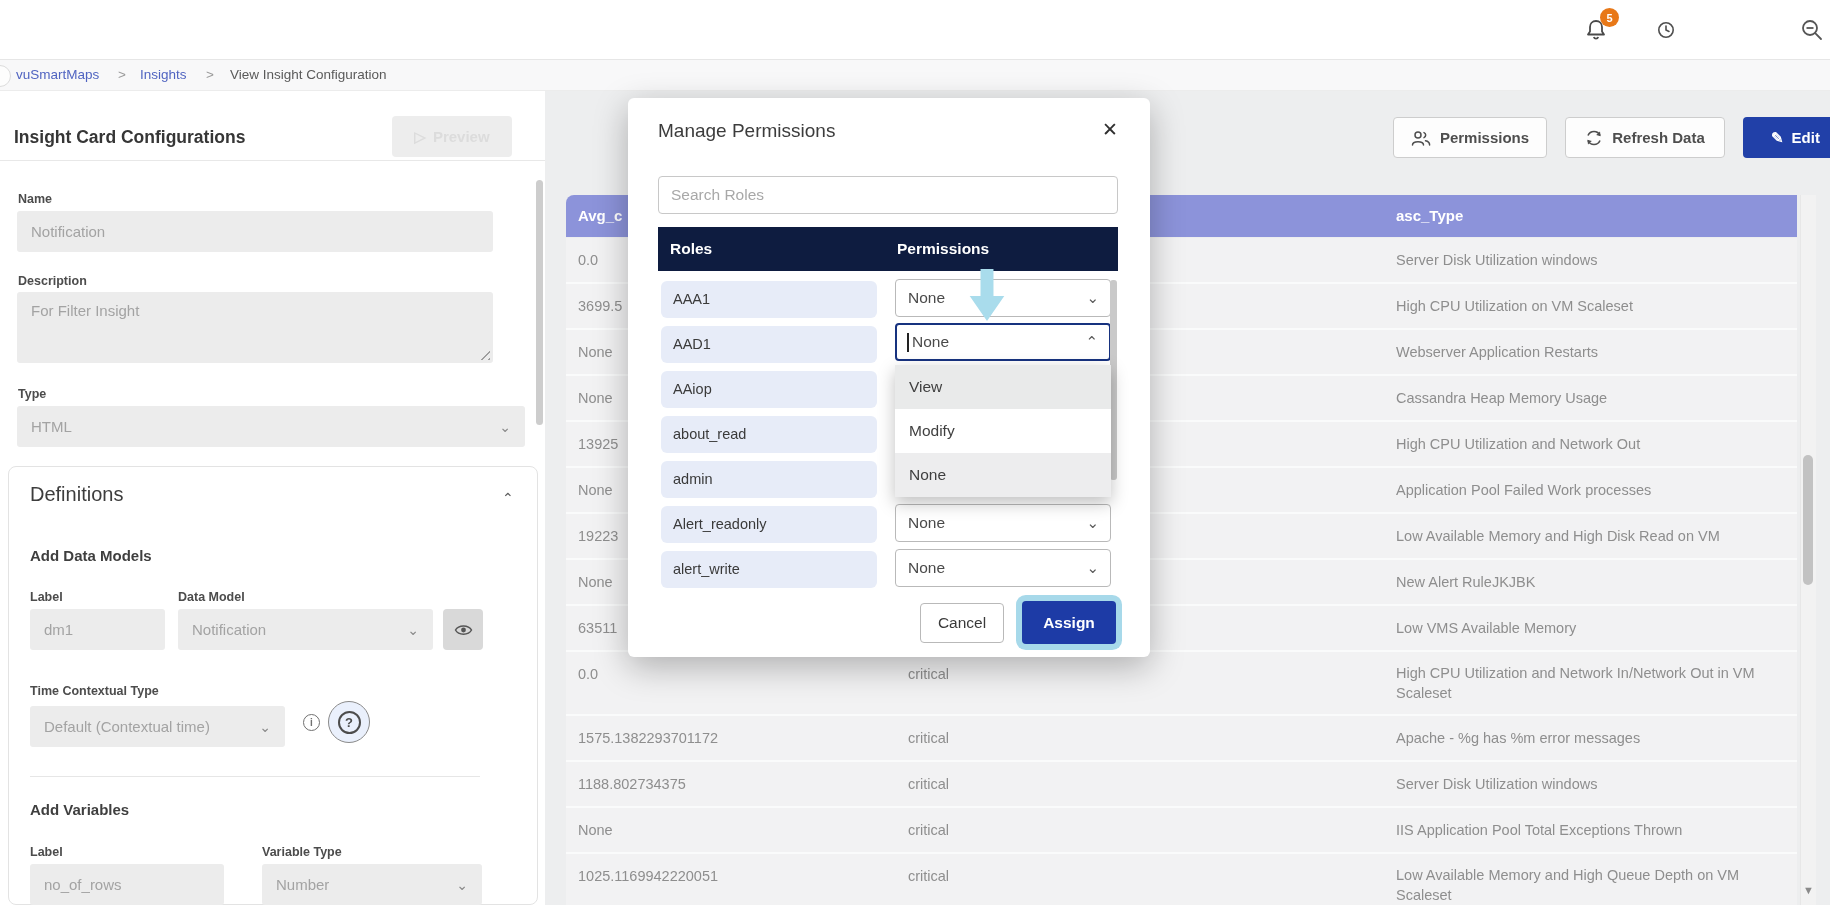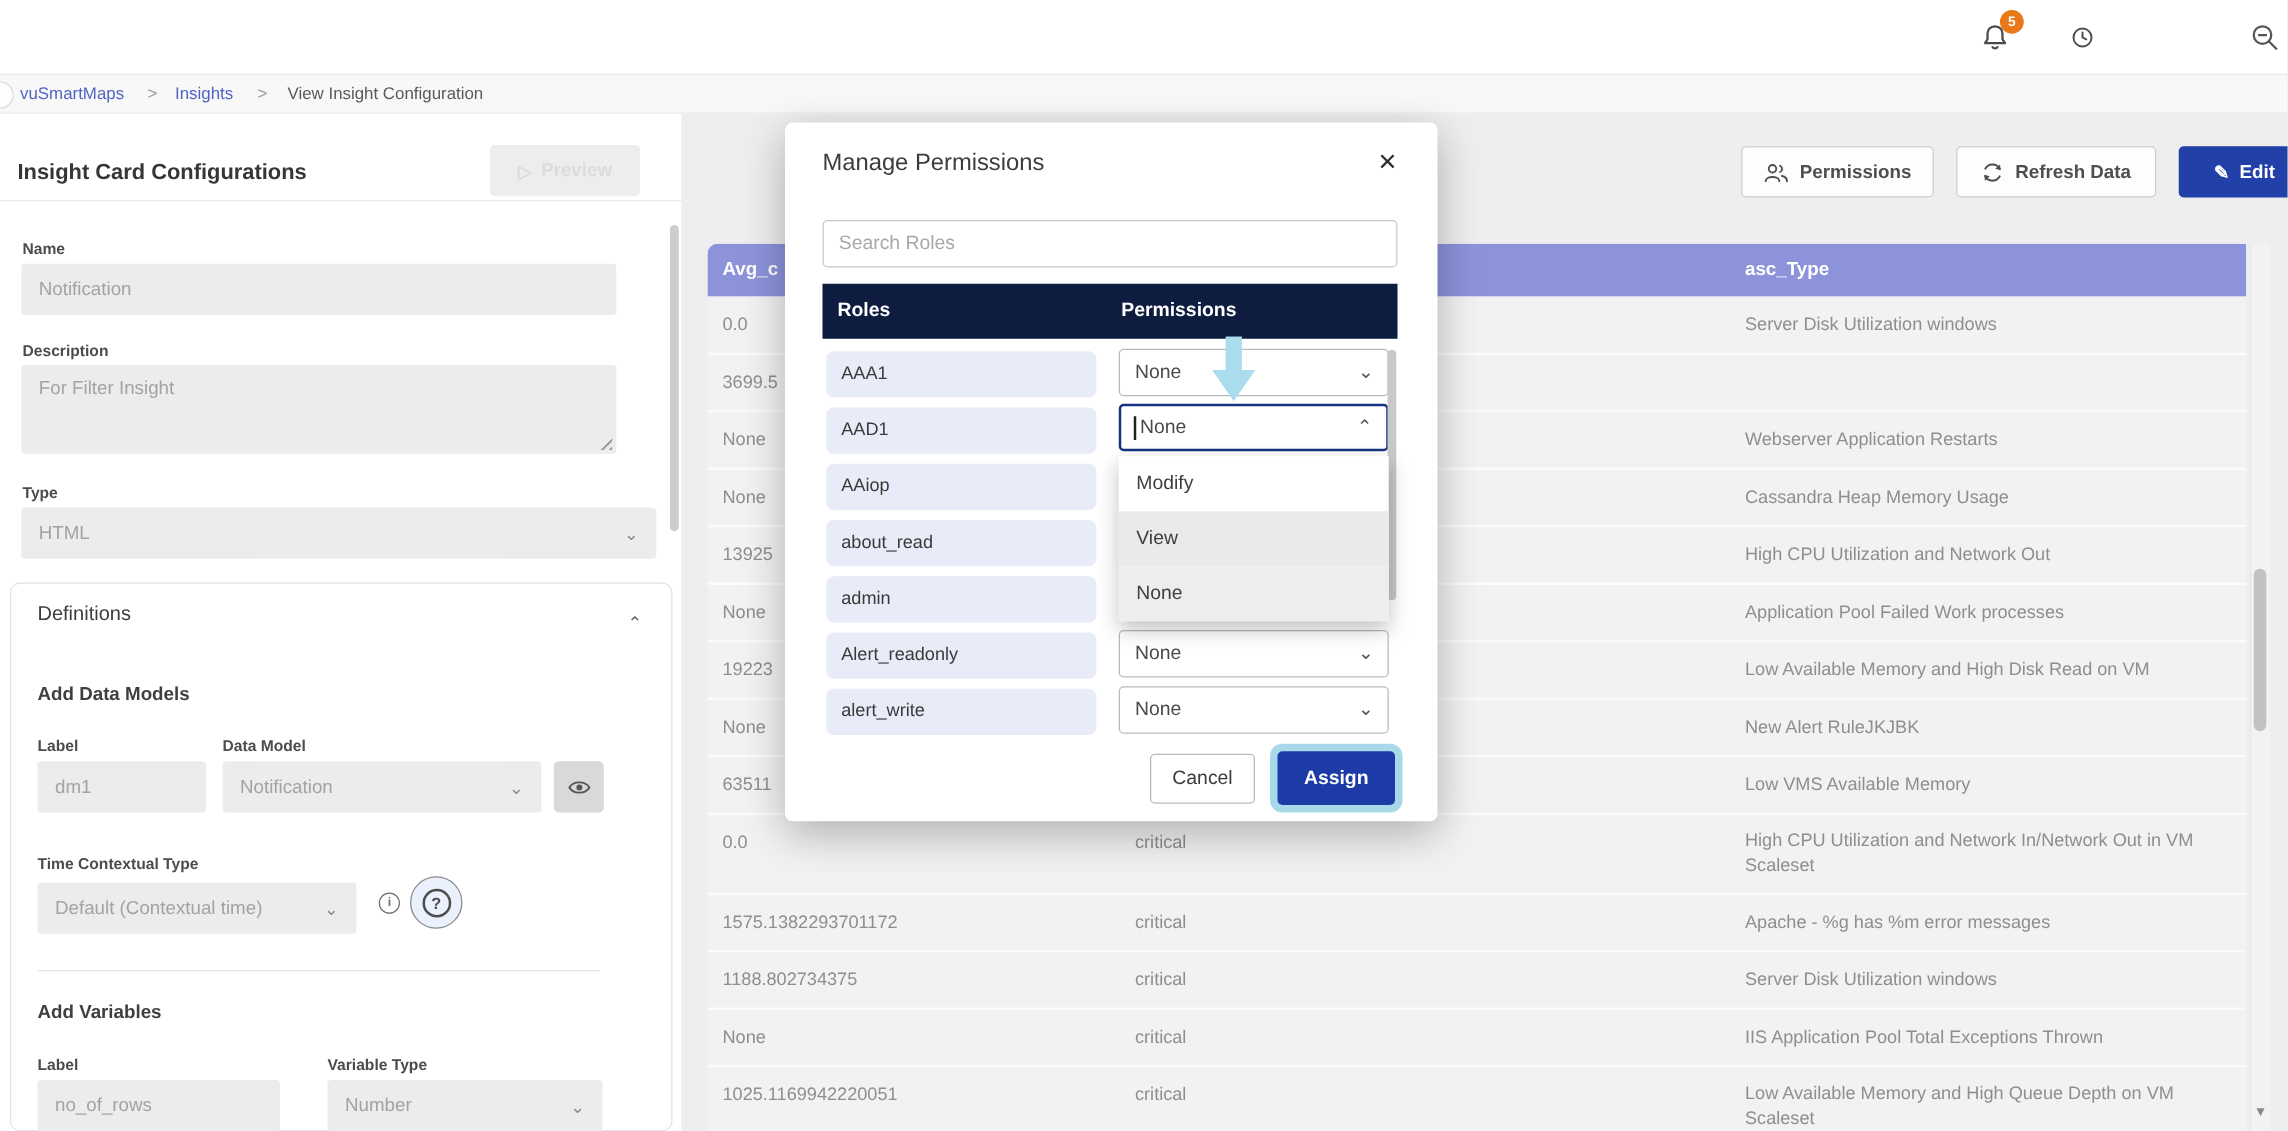--- a/index.html
+++ b/index.html
@@ -29,21 +29,21 @@
   .panel-title { left:14px; top:127px; font-size:17.5px; font-weight:600; color:#363636; }
   .preview-btn { left:392px; top:116px; width:120px; height:41px; background:#ededed; border-radius:4px; display:flex; align-items:center; justify-content:center; gap:7px; color:#dcdcdc; font-size:15px; font-weight:600; }
   .panel-hdr-line { left:0; top:160px; width:545px; height:1px; background:#e8e8e8; }
   .panel-scroll { left:536px; top:180px; width:7px; height:245px; background:#cdcdcd; border-radius:4px; }
   .flabel { font-size:12.5px; font-weight:700; color:#4c4c4c; }
   .dinput { background:#ececec; border-radius:3px; color:#a3a3a3; font-size:15px; padding-left:14px; display:flex; align-items:center; }
   .dselect { background:#ececec; border-radius:3px; color:#a3a3a3; font-size:15px; padding-left:14px; display:flex; align-items:center; justify-content:space-between; padding-right:14px; }
   .dselect .chev { color:#8a8a8a; font-size:14px; }
   .resize-handle { width:11px; height:11px; clip-path:polygon(100% 0,100% 100%,0 100%); background:repeating-linear-gradient(135deg,#9e9e9e 0 1.5px,transparent 1.5px 4.5px); }
   .card { left:8px; top:466px; width:530px; height:439px; background:#fff; border:1px solid #e3e3e3; border-radius:8px; }
-  .card-title { left:30px; top:483px; font-size:16px; font-weight:500; color:#3d3d3d; }
+  .card-title { left:30px; top:483px; font-size:20px; font-weight:500; color:#3d3d3d; }
   .subhead { font-size:15px; font-weight:700; color:#3f3f3f; }
   .icon-btn { background:#d9d9d9; border-radius:4px; display:flex; align-items:center; justify-content:center; }
   .info-circ { left:303px; top:714px; width:17px; height:17px; border:1.5px solid #707070; border-radius:50%; color:#707070; font-size:10px; font-weight:700; display:flex; align-items:center; justify-content:center; }
   .help-circ { left:328px; top:701px; width:42px; height:42px; background:#eaf0fc; border:1px solid #8a8a8a; border-radius:50%; display:flex; align-items:center; justify-content:center; }
   .help-inner { width:23px; height:23px; border:2px solid #4c4c4c; border-radius:50%; color:#4c4c4c; font-size:13px; font-weight:700; display:flex; align-items:center; justify-content:center; }
   .hdivider { left:30px; top:776px; width:450px; height:1px; background:#e6e6e6; }
 
   
   .tb-btn { top:117px; height:41px; border:1px solid #cdcdcd; border-radius:4px; background:#fdfdfd; display:flex; align-items:center; justify-content:center; gap:9px; font-size:15px; font-weight:600; color:#4e4e4e; cursor:pointer; }
   .edit-btn { left:1743px; top:117px; width:105px; height:41px; background:#2140a8; border-radius:4px; color:#fff; display:flex; align-items:center; justify-content:center; gap:8px; font-size:15px; font-weight:600; cursor:pointer; }
@@ -212,20 +212,21 @@
     <span class="th-c1">Avg_c</span>
     <span class="th-c3">asc_Type</span>
   </div>
 
   <div class="trow h46" style="top:43px">
       <span class="tc c1">0.0</span>
       <span class="tc c3">Server Disk Utilization windows</span>
     </div>
   <div class="trow h46" style="top:89px">
       <span class="tc c1">3699.5</span>
+      <span class="tc c3">High CPU Utilization on VM Scaleset</span>
     </div>
   <div class="trow h46" style="top:135px">
       <span class="tc c1">None</span>
       <span class="tc c3">Webserver Application Restarts</span>
     </div>
   <div class="trow h46" style="top:181px">
       <span class="tc c1">None</span>
       <span class="tc c3">Cassandra Heap Memory Usage</span>
     </div>
   <div class="trow h46" style="top:227px">
@@ -300,22 +301,22 @@
 <div class="abs role-pill" style="top:416px">about_read</div>
 <div class="abs role-pill" style="top:461px">admin</div>
 
 <div class="abs role-pill" style="top:506px">Alert_readonly</div>
 <div class="abs perm-select" style="top:504px"><span>None</span><span class="chev">⌄</span></div>
 
 <div class="abs role-pill" style="top:551px">alert_write</div>
 <div class="abs perm-select" style="top:549px"><span>None</span><span class="chev">⌄</span></div>
 
 <div class="abs dd-menu">
+  <div class="dd-opt hov">View</div>
   <div class="dd-opt">Modify</div>
-  <div class="dd-opt hov">View</div>
   <div class="dd-opt sel">None</div>
 </div>
 
 <div class="abs mscroll"></div>
 <div class="abs cancel-btn">Cancel</div>
 <div class="abs assign-btn">Assign</div>
 
 <div class="abs anno-arrow"></div>
 
 </body></html>

